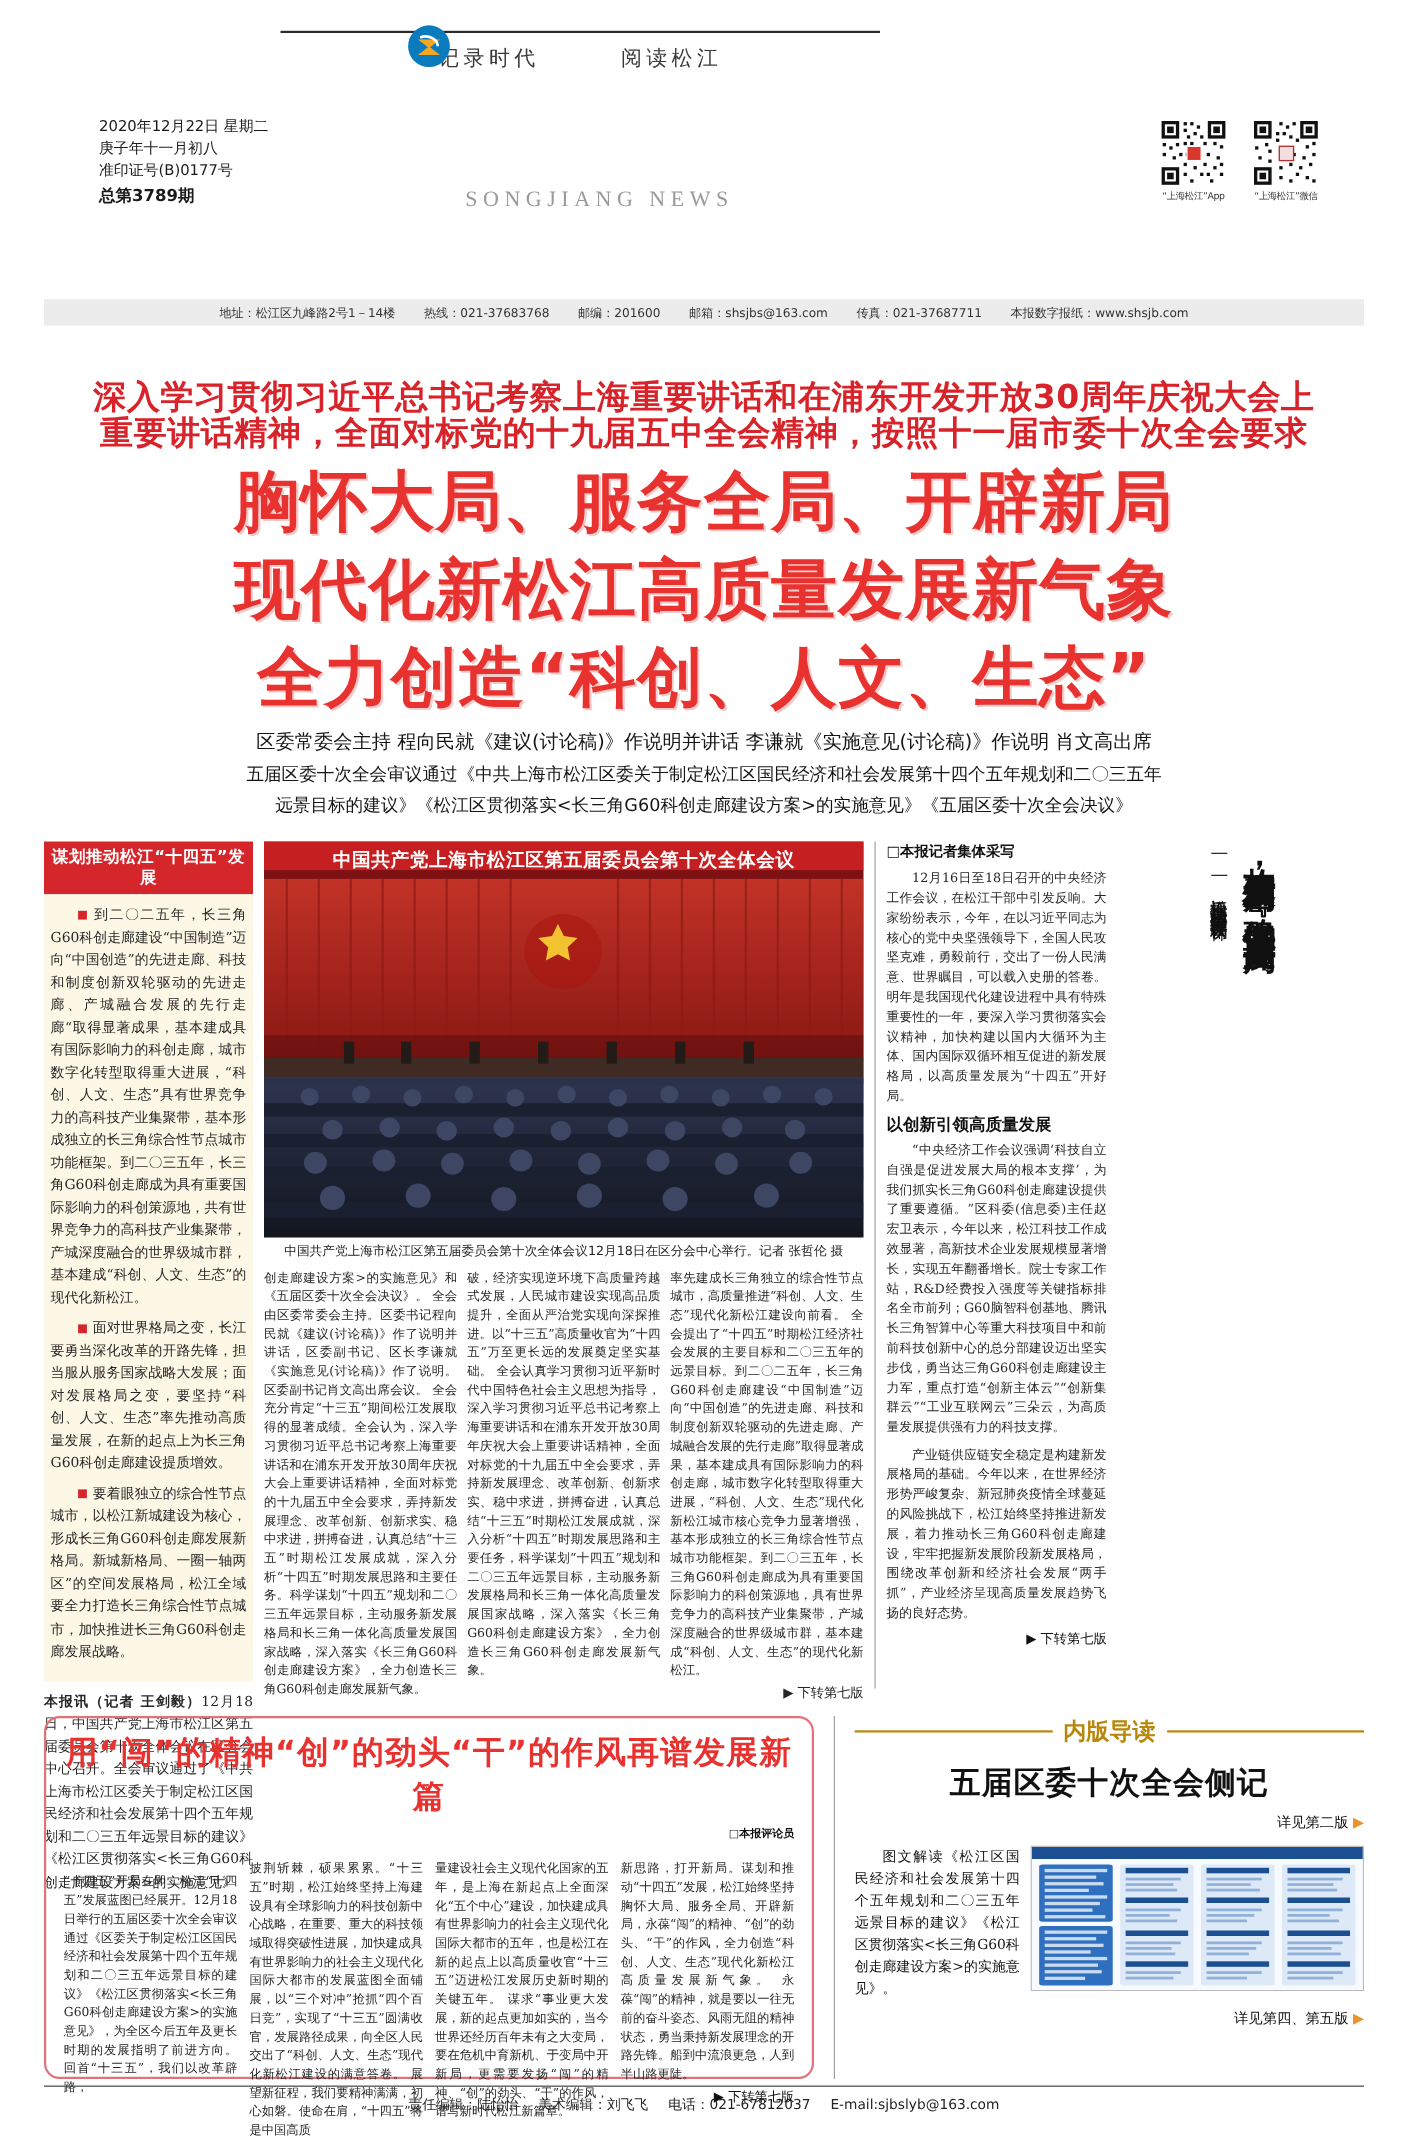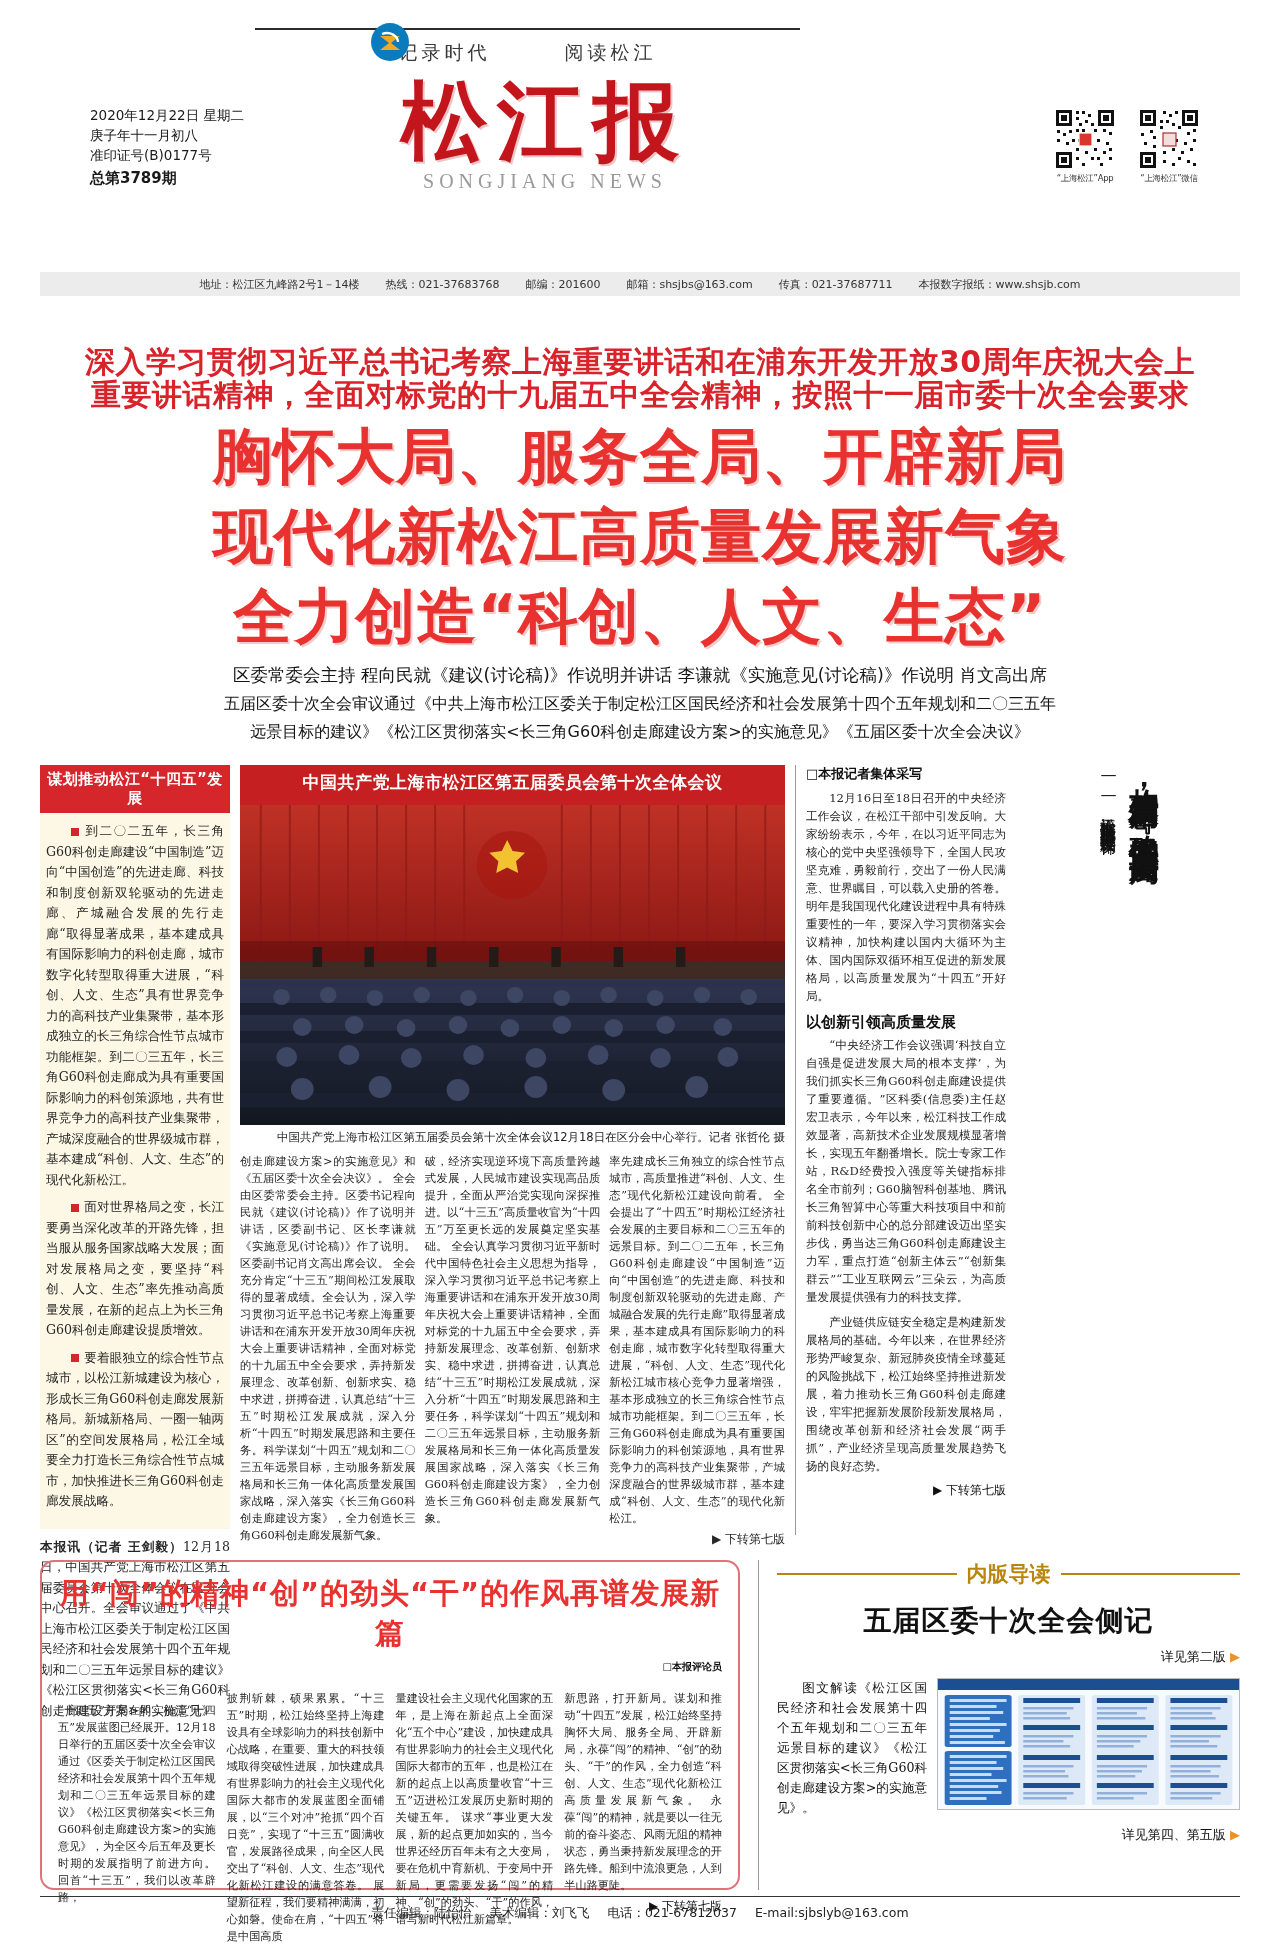--- a/index.html
+++ b/index.html
@@ -64,24 +64,24 @@
     font-family:"DejaVu Sans",sans-serif;}
   .tintbox{background:#fdf8e6;padding:8px 6px 10px;}
   .cn-body{font-size:12.6px;line-height:20.5px;color:#262626;text-align:justify;
     font-family:"DejaVu Serif",serif;}
   .cn-body p{margin:0 0 7px;text-indent:2em;}
   .bullet{display:inline-block;width:8px;height:8px;background:#d5262b;margin-right:5px;
     vertical-align:middle;}
   .boldlead{font-weight:bold;}
 
   .photo{width:100%;height:360px;position:relative;overflow:hidden;background:#7d1113;}
-  .photo-title{position:absolute;top:0;left:0;right:0;height:40px;background:#c51f22;
+  .photo-title{position:absolute;top:0;left:0;right:0;height:26px;background:#c51f22;
     color:#fff;text-align:center;font-weight:bold;font-size:17px;line-height:34px;
     font-family:"DejaVu Sans",sans-serif;letter-spacing:.5px;}
-  .caption{font-size:11.5px;color:#222;margin-top:5px;display:flex;justify-content:flex-end;
+  .caption{font-size:11.5px;color:#222;margin-top:5px;display:flex;justify-content:center;
     font-family:"DejaVu Sans",sans-serif;}
 
   .threecol{display:flex;gap:9px;margin-top:8px;}
   .threecol>div{flex:1;}
 
   .srcline{font-size:13px;font-weight:bold;margin-bottom:6px;font-family:"DejaVu Sans",sans-serif;}
   .subtitle-b{font-size:15px;font-weight:bold;margin:8px 0 4px;font-family:"DejaVu Sans",sans-serif;}
   .jumpnote{text-align:right;font-size:12px;margin-top:4px;font-family:"DejaVu Sans",sans-serif;}
 
   .vert-head{writing-mode:vertical-rl;text-orientation:upright;
@@ -138,21 +138,20 @@
       </svg>
     </div>
 
     <div class="dateblock">
       <div>2020年12月22日 星期二</div>
       <div>庚子年十一月初八</div>
       <div>准印证号(B)0177号</div>
       <div class="issue">总第3789期</div>
     </div>
 
-    <div class="wordmark">松江报</div>
     <div class="wordmark-en">SONGJIANG NEWS</div>
 
     <div class="qrwrap">
       <div>
         <div class="qr">
           <svg viewBox="0 0 62 62" width="62" height="62">
             <rect width="62" height="62" fill="#fff"></rect>
             <g fill="#111">
               <rect x="2" y="2" width="16" height="16"></rect>
                 <rect x="5" y="5" width="10" height="10" fill="#fff"></rect>

